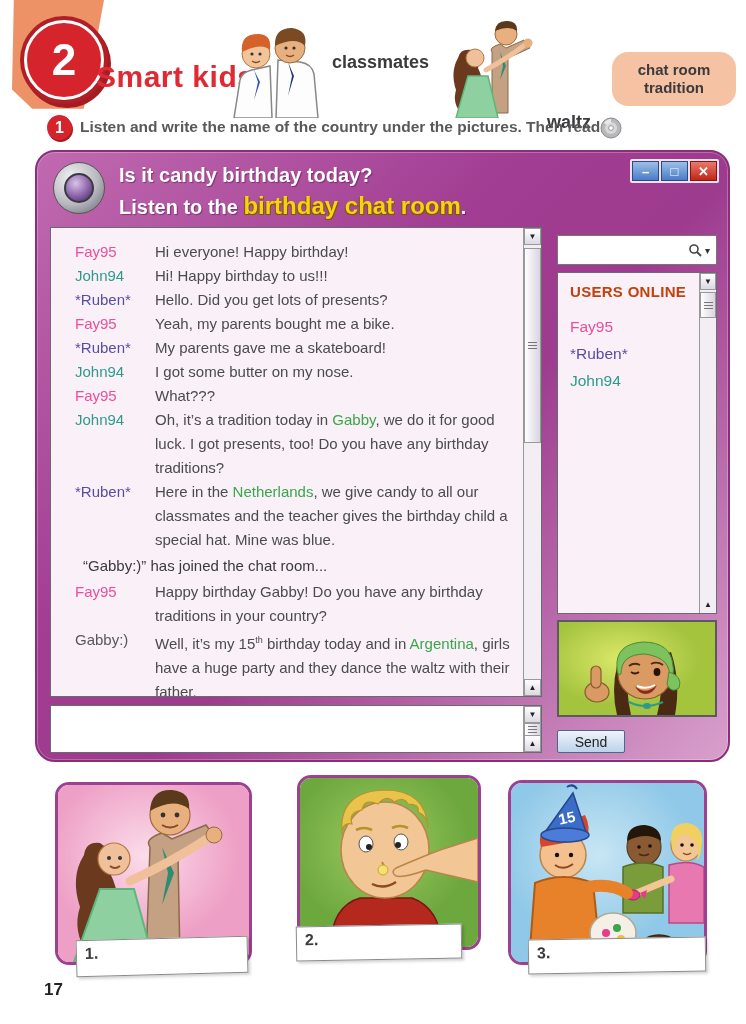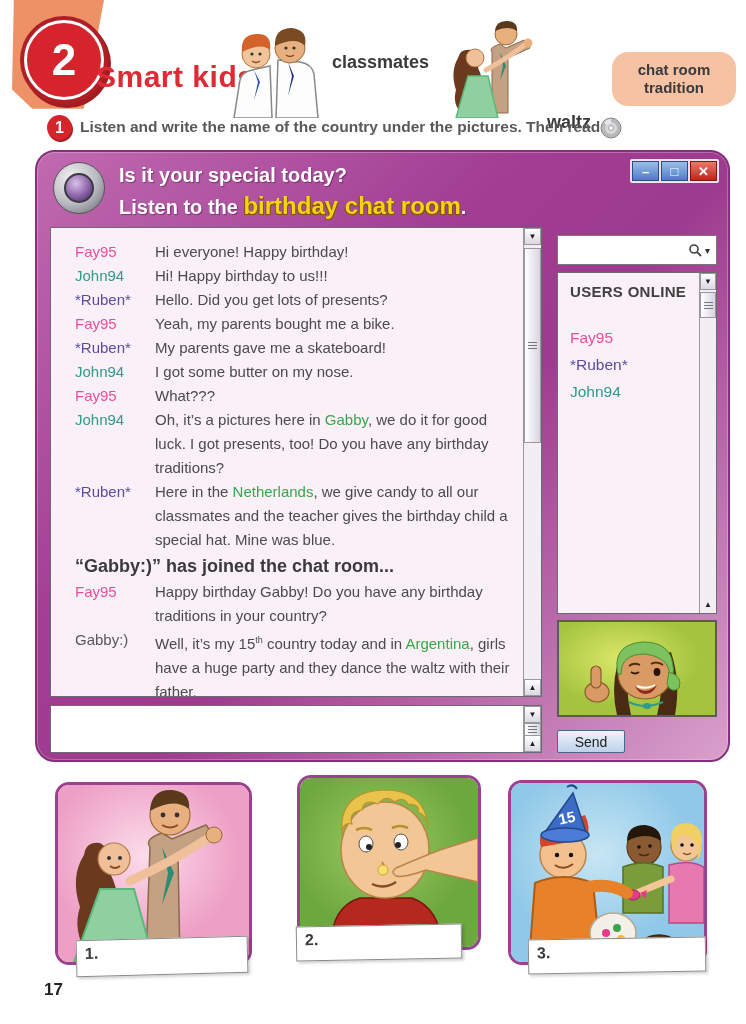--- a/index.html
+++ b/index.html
@@ -64,29 +64,29 @@
     background:linear-gradient(90deg,#ffffff,#d8d4e2); border:1px solid #999; cursor:grab;
     display:flex; align-items:center; justify-content:center; }
   .grip { width:9px; height:7px;
     background:repeating-linear-gradient(#777 0 1px, transparent 1px 3px); }
 
   .messages { position:absolute; left:0; top:0; right:18px; bottom:0; padding:12px 6px 0 24px; }
   .msg-row { display:flex; font-size:15px; line-height:24px; color:#4b4b4d; }
   .msg-name { flex:0 0 80px; font-weight:normal; }
   .msg-text { flex:1; }
   .msg-text .country { font-weight:normal; }
-  .msg-system { font-size:18px; line-height:24px; font-weight:bold; color:#3a3a3c; margin:2px 0; }
+  .msg-system { font-size:15px; line-height:24px; font-weight:normal; color:#3a3a3c; margin:2px 8px; }
   sup { font-size:0.6em; }
 
   .search-box { left:520px; top:83px; width:160px; height:30px; background:#fff;
     border:1px solid #777; display:flex; align-items:center; justify-content:flex-end;
     padding-right:6px; gap:3px; }
   .users-panel { left:520px; top:120px; width:160px; height:342px; }
   .users-inner { position:absolute; left:0; top:0; right:17px; bottom:0; padding:10px 4px 0 12px; }
-  .users-title { font-size:15px; font-weight:bold; color:#404040; letter-spacing:0.3px; margin-bottom:24px; }
+  .users-title { font-size:15px; font-weight:bold; color:#c2410c; letter-spacing:0.3px; margin-bottom:13px; }
   .user-item { font-size:15.5px; line-height:27px; cursor:pointer; }
   .users-scroll { position:absolute; right:0; top:0; width:17px; height:100%;
     background:#f2eef4; border-left:1px solid #999; }
 
   .avatar-box { left:520px; top:468px; width:160px; height:97px; border:2px solid #5a5a60;
     background:#cadd52; overflow:hidden; }
   .send-btn { left:520px; top:578px; width:68px; height:23px;
     background:linear-gradient(#eef4fb,#bdd2ea); border:1px solid #49698c; border-radius:2px;
     color:#222; font-size:14px; display:flex; align-items:center; justify-content:center; cursor:pointer; }
 
@@ -159,21 +159,21 @@
     <circle cx="11" cy="11" r="2.4" fill="#fff" stroke="#999"></circle>
     <path d="M4 6 A9 9 0 0 1 11 2 L11 6 A5 5 0 0 0 7 8 Z" fill="#e8e8ea"></path>
   </svg>
 </div>
 
 <div class="abs chat-frame">
 
   <div class="abs webcam-icon">
       <div class="webcam-lens"></div>
     </div>
-  <div class="abs chat-title1">Is it your special today?</div>
+  <div class="abs chat-title1">Is it candy birthday today?</div>
   <div class="abs chat-title2"><span>Listen to the </span><span class="hl">birthday chat room</span><span>.</span></div>
 
   <div class="abs win-controls">
     <div class="win-btn">–</div>
     <div class="win-btn">□</div>
     <div class="win-btn close">✕</div>
   </div>
 
   <div class="abs panel chat-body">
     <div class="messages">
@@ -200,34 +200,34 @@
         <div class="msg-row">
           <span class="msg-name" style="color: rgb(45, 154, 140);">John94</span>
           <span class="msg-text"><span>I got some butter on my nose.</span></span>
         </div>
         <div class="msg-row">
           <span class="msg-name" style="color: rgb(236, 78, 155);">Fay95</span>
           <span class="msg-text"><span>What???</span></span>
         </div>
         <div class="msg-row">
           <span class="msg-name" style="color: rgb(45, 154, 140);">John94</span>
-          <span class="msg-text"><span>Oh, it’s a pictures here in </span><span class="country" style="color: rgb(58, 165, 75);">Gabby</span><span>, we do it for good luck. I got presents, too! Do you have any birthday traditions?</span></span>
+          <span class="msg-text"><span>Oh, it’s a tradition today in </span><span class="country" style="color: rgb(58, 165, 75);">Gabby</span><span>, we do it for good luck. I got presents, too! Do you have any birthday traditions?</span></span>
         </div>
         <div class="msg-row">
           <span class="msg-name" style="color: rgb(90, 75, 159);">*Ruben*</span>
           <span class="msg-text"><span>Here in the </span><span class="country" style="color: rgb(58, 165, 75);">Netherlands</span><span>, we give candy to all our classmates and the teacher gives the birthday child a special hat. Mine was blue.</span></span>
         </div>
         <div class="msg-system">“Gabby:)” has joined the chat room...</div>
         <div class="msg-row">
           <span class="msg-name" style="color: rgb(236, 78, 155);">Fay95</span>
           <span class="msg-text"><span>Happy birthday Gabby! Do you have any birthday traditions in your country?</span></span>
         </div>
         <div class="msg-row">
           <span class="msg-name" style="color: rgb(88, 88, 90);">Gabby:)</span>
-          <span class="msg-text"><span>Well, it’s my 15</span><sup>th</sup><span> country today and in </span><span class="country" style="color: rgb(58, 165, 75);">Argentina</span><span>, girls have a huge party and they dance the waltz with their father.</span></span>
+          <span class="msg-text"><span>Well, it’s my 15</span><sup>th</sup><span> birthday today and in </span><span class="country" style="color: rgb(58, 165, 75);">Argentina</span><span>, girls have a huge party and they dance the waltz with their father.</span></span>
         </div>
       </div>
     <div class="msg-scroll">
       <div class="sb-arrow" style="top:0;">▼</div>
       <div class="sb-thumb" style="top:20px;height:195px;">
           <div class="grip"></div>
         </div>
       <div class="sb-arrow" style="bottom:0;">▲</div>
     </div>
   </div>

